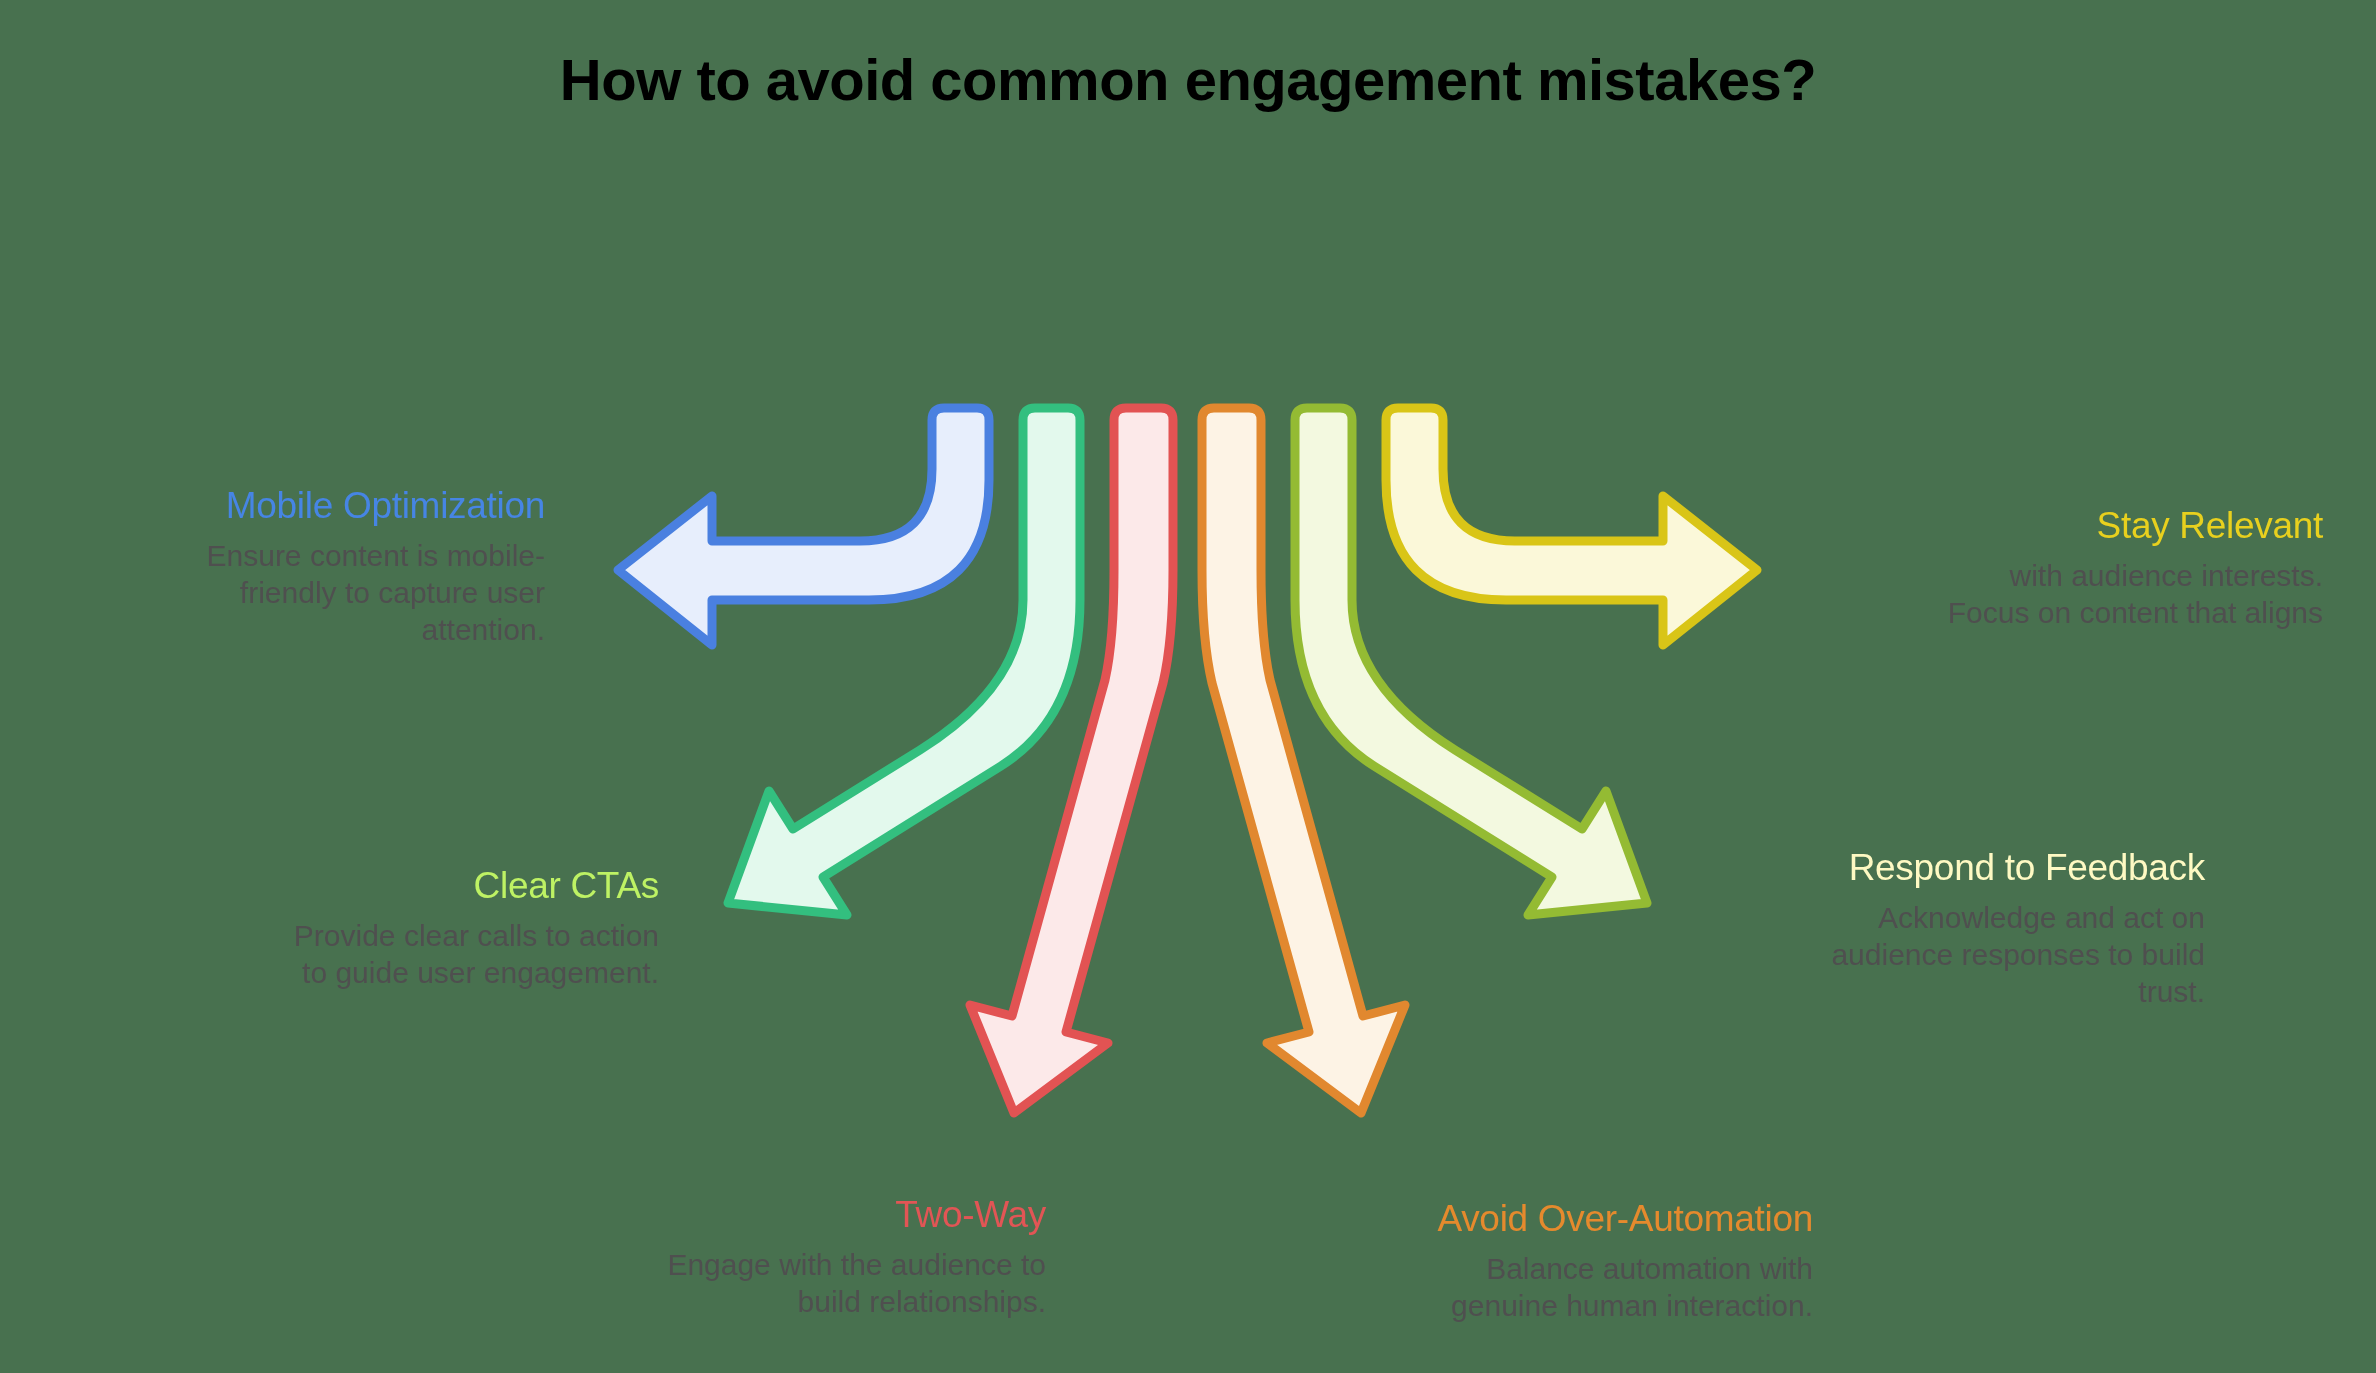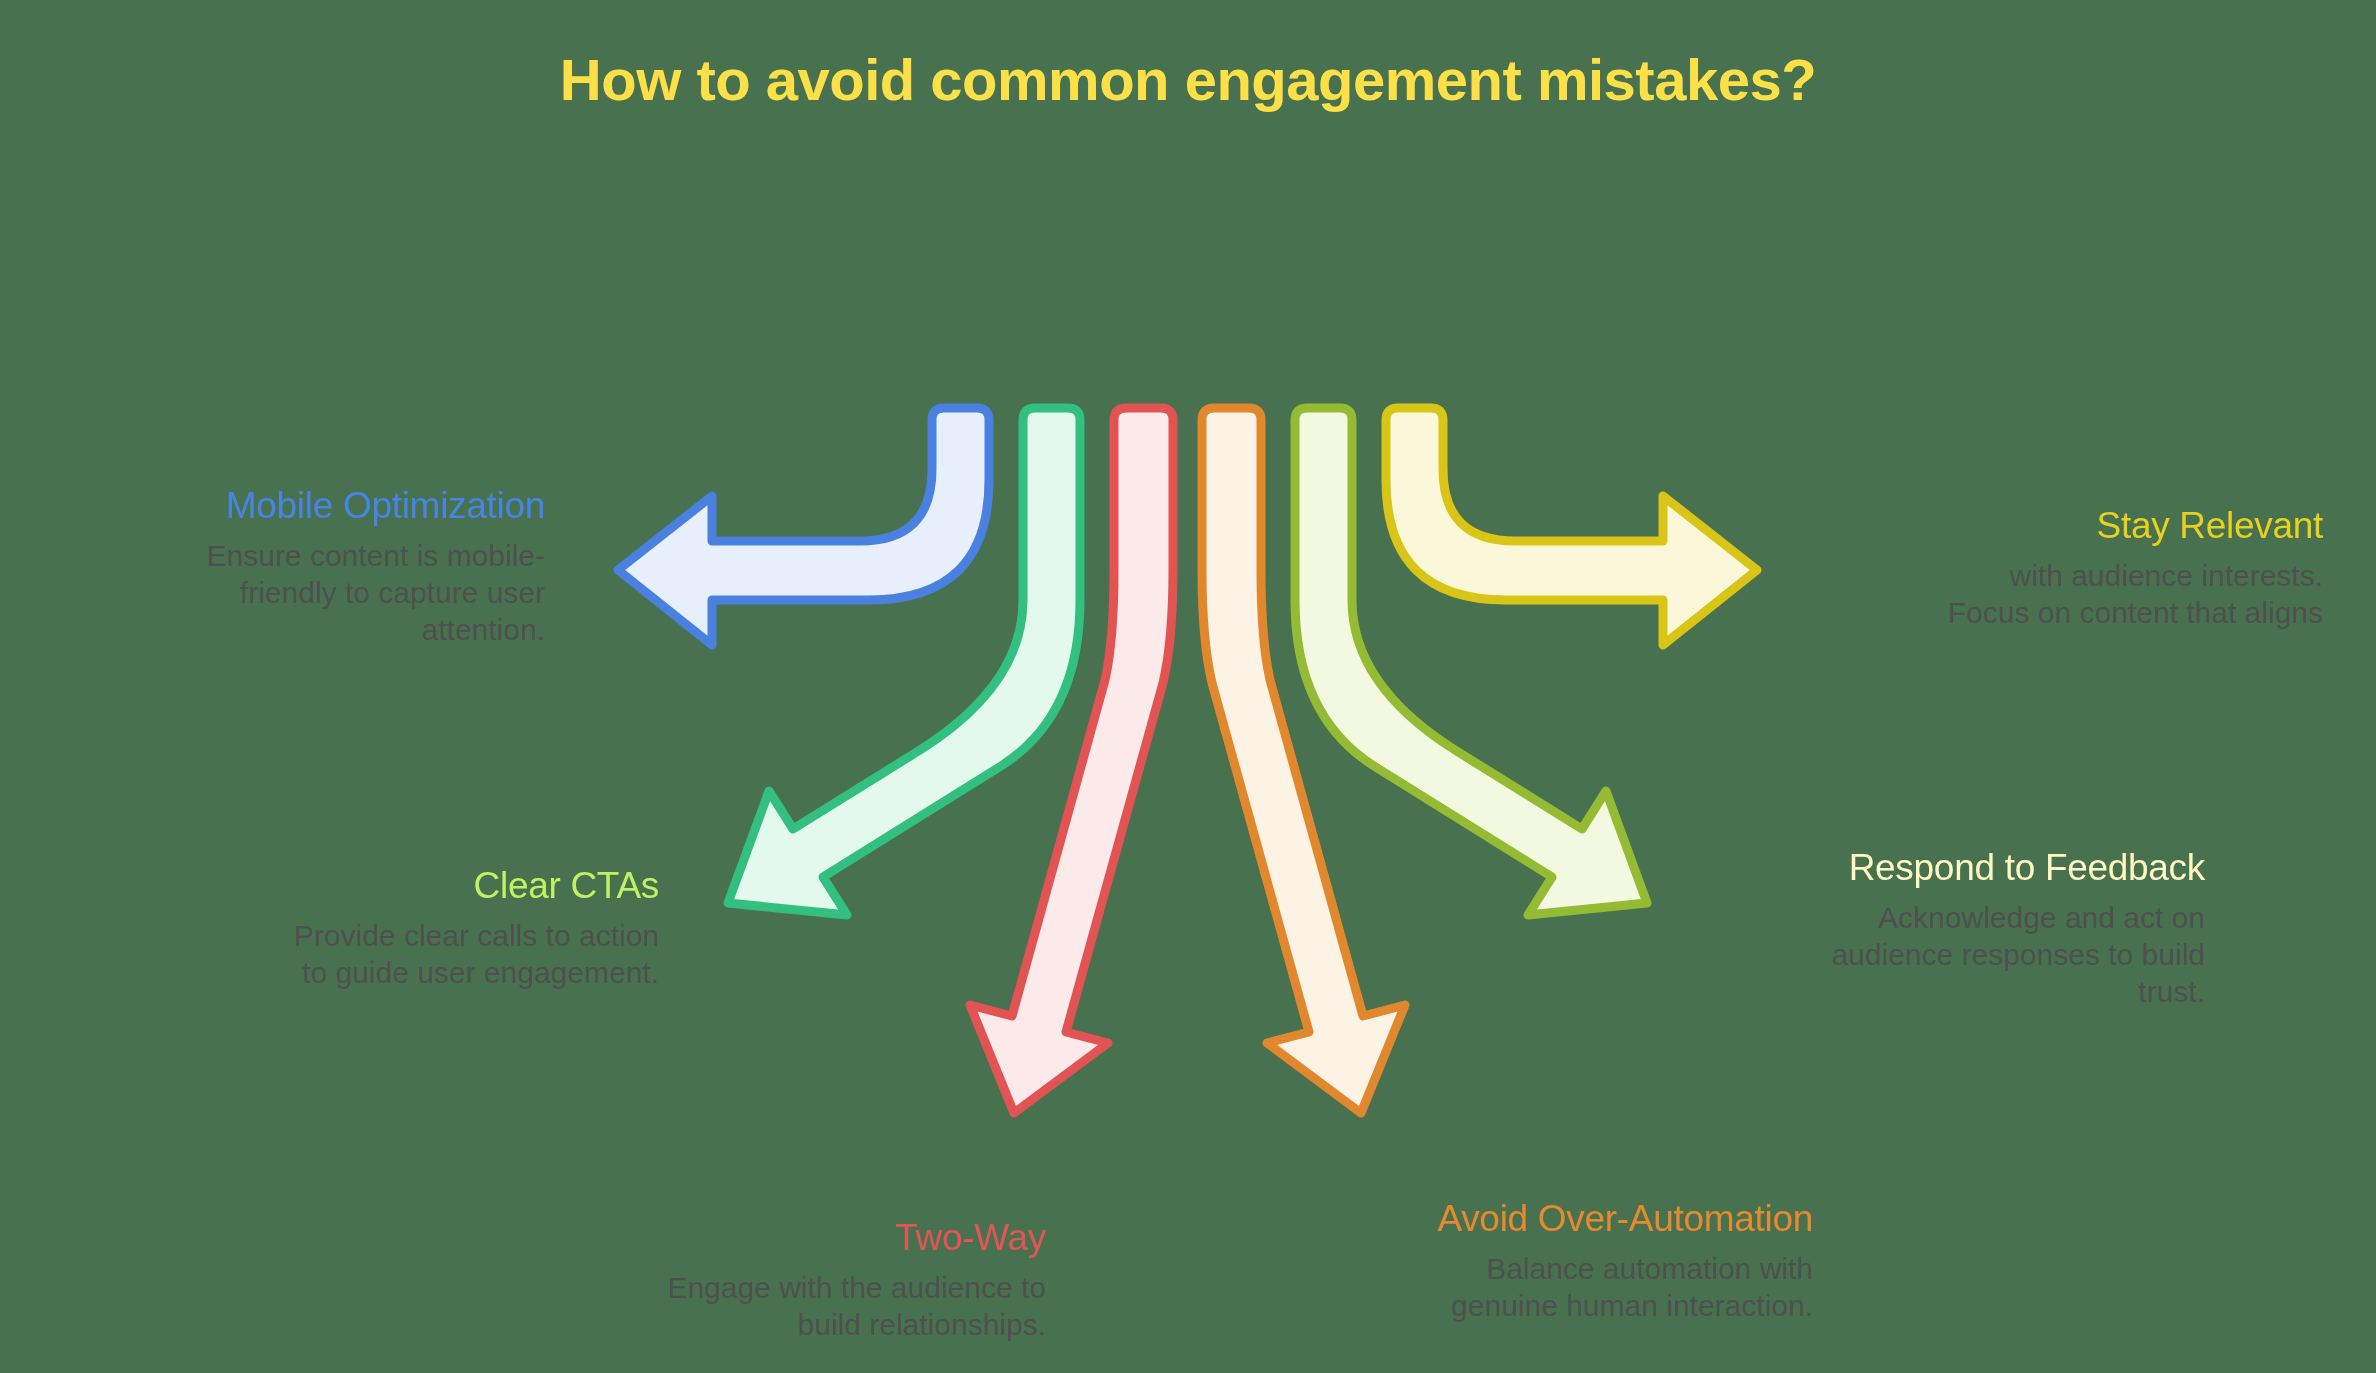--- a/index.html
+++ b/index.html
@@ -48,21 +48,21 @@
   .sec-2{left:646px;  top:1192px; width:400px;}
   .sec-3{left:1333px; top:1196px; width:480px;}
   .sec-4{left:1725px; top:845px;  width:480px;}
   .sec-5{left:1843px; top:503px;  width:480px;}
 </style>
 </head>
 <body>
 
 <div class="canvas" style="background: rgb(72, 113, 79);">
 
-  <div class="main-title" style="color: #fde047;">How to avoid common engagement mistakes?</div>
+  <div class="main-title" style="color: #000000;">How to avoid common engagement mistakes?</div>
 
   <svg class="arrows-svg" width="2376" height="1373" viewBox="0 0 2376 1373">
 
     <path d="M 932 420 Q 932 408 944 408 L 977 408 Q 989 408 989 420 L 989 480 Q 989 600 869 600 L 712 600 L 712 645 L 618 570 L 712 496 L 712 541 L 860 541 Q 932 541 932 469 Z" stroke-width="9" stroke-linejoin="round" stroke-linecap="round" fill="#e7eefc" stroke="#4a80e0"></path>
 
     <path d="M 1023 420 Q 1023 408 1035 408 L 1068 408 Q 1080 408 1080 420 L 1080 600 Q 1080 716 1001 766 L 823 877 L 847 915 L 728 903 L 769 791 L 793 829 L 920 750 Q 1023 685 1023 600 Z" stroke-width="9" stroke-linejoin="round" stroke-linecap="round" fill="#e3f9ed" stroke="#33bf7f"></path>
 
     <path d="M 1114 420 Q 1114 408 1126 408 L 1161 408 Q 1173 408 1173 420 L 1173 570 Q 1173 640 1163 683 L 1066 1032 L 1108 1043 L 1014 1113 L 970 1005 L 1012 1016 L 1105 680 Q 1114 640 1114 570 Z" stroke-width="9" stroke-linejoin="round" stroke-linecap="round" fill="#fce9e9" stroke="#e25353"></path>
 
     <path d="M 1202 420 Q 1202 408 1214 408 L 1249 408 Q 1261 408 1261 420 L 1261 570 Q 1261 640 1270 680 L 1363 1016 L 1405 1005 L 1361 1113 L 1267 1043 L 1309 1032 L 1212 683 Q 1202 640 1202 570 Z" stroke-width="9" stroke-linejoin="round" stroke-linecap="round" fill="#fdf3e5" stroke="#e1882f"></path>
@@ -83,21 +83,21 @@
 
   <div class="section sec-1 align-right">
     <div class="sec-title" style="color: #bef264;">Clear CTAs</div>
     <div class="sec-desc">
       <div>Provide clear calls to action</div>
       <div>to guide user engagement.</div>
     </div>
   </div>
 
   <div class="section sec-2 align-right">
-    <div class="sec-title" style="color: rgb(226, 85, 85); margin-top: 23px;">
+    <div class="sec-title" style="color: rgb(226, 85, 85);">
       <div>Two-Way</div>
     </div>
     <div class="sec-desc">
       <div>Engage with the audience to</div>
       <div>build relationships.</div>
     </div>
   </div>
 
   <div class="section sec-3 align-left">
     <div class="sec-title" style="color: rgb(229, 138, 45);">Avoid Over-Automation</div>

